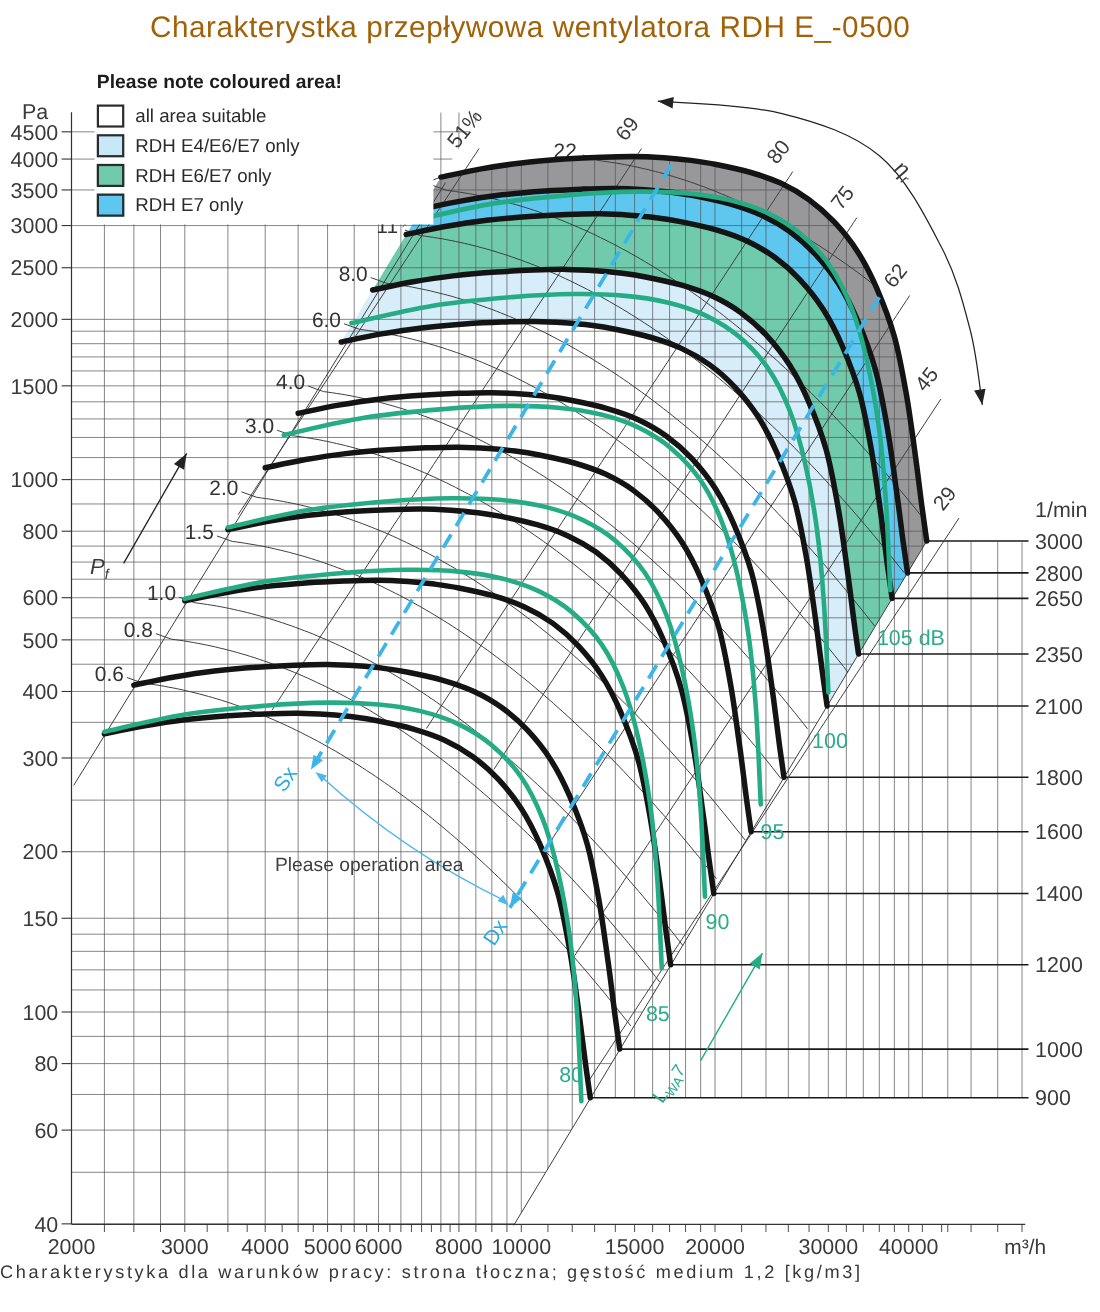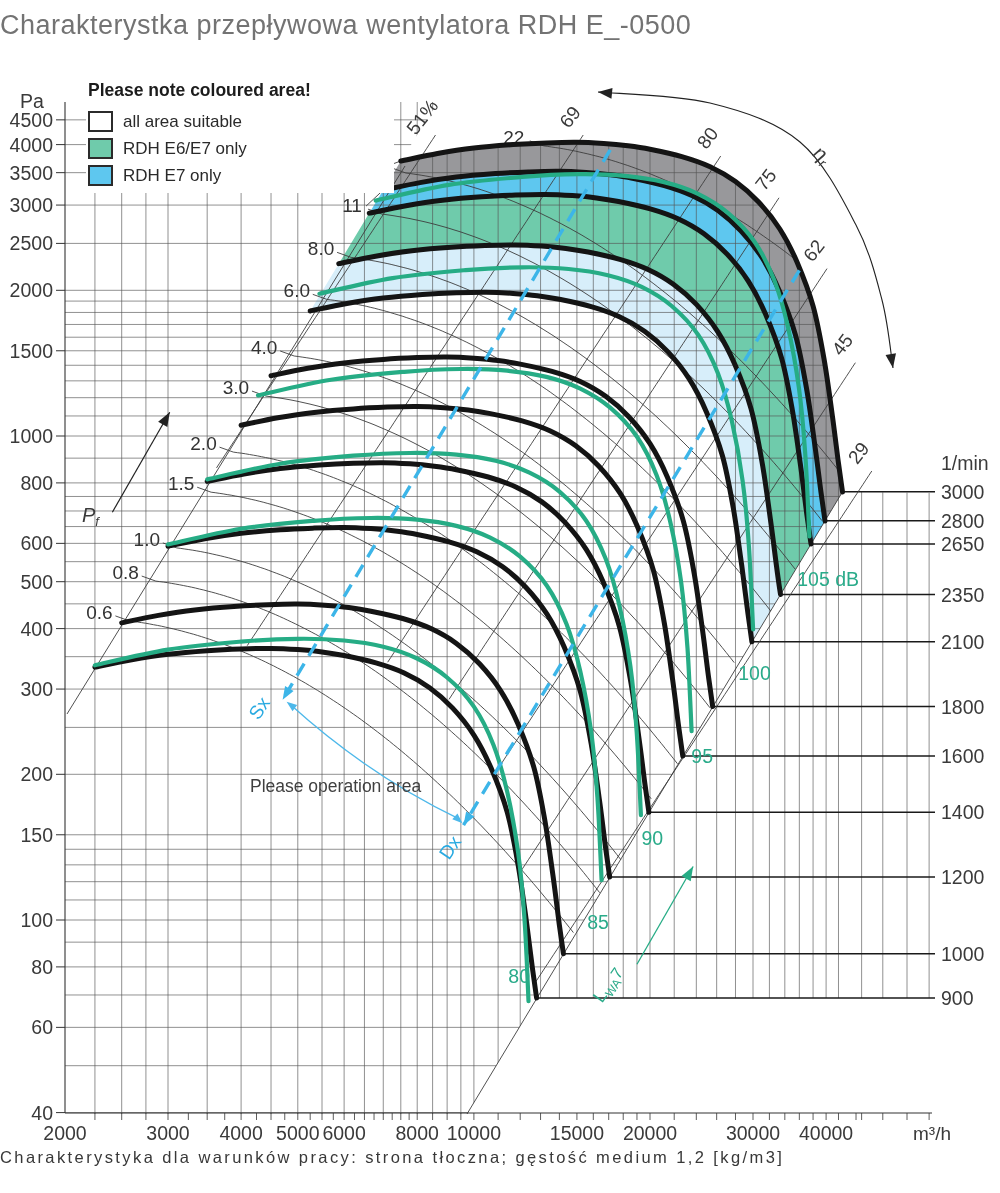--- a/index.html
+++ b/index.html
@@ -1,22 +1,22 @@
 <!DOCTYPE html>
 <html><head>
 <meta charset="utf-8">
 <style>
   html,body{margin:0;padding:0;background:#fff;}
   .page{position:relative;width:1000px;height:1193px;background:#fff;overflow:hidden;
         font-family:"Liberation Sans",sans-serif;color:#222;}
-  .title{position:absolute;left:0;top:10px;width:964px;
-         font-size:27px;color:#737373;letter-spacing:.5px;}
+  .title{position:absolute;left:0;top:10px;width:964px;text-align:center;
+         font-size:27px;color:#a16207;letter-spacing:.5px;}
   .chart-svg{position:absolute;left:0;top:0;}
   .legend{position:absolute;left:86px;top:62px;width:306px;background:#fff;padding:2px 0 4px 2px;}
-  .legend-title{font-size:17.5px;font-weight:bold;color:#1c1c1c;margin:16px 0 7px 0;}
+  .legend-title{font-size:17.5px;font-weight:bold;color:#1c1c1c;margin:0 0 7px 0;}
   .legend-row{display:flex;align-items:center;height:27px;}
   .swatch{width:25px;height:21px;border:2px solid #2b2b2b;box-sizing:border-box;margin-right:10px;flex:none;}
   .legend-label{font-size:17px;color:#2a2a2a;white-space:nowrap;}
   .normal-area{position:absolute;left:250px;top:776px;font-size:17.5px;color:#3f3f3f;white-space:nowrap;}
   .caption{position:absolute;left:0;top:1148px;width:1000px;text-align:left;
            font-size:16.5px;letter-spacing:2.4px;color:#383838;}
 </style>
 </head>
 <body>
 
@@ -377,20 +377,24 @@
       </g>
     </svg>
 
   <div class="legend">
     <div class="legend-title">Please note coloured area!</div>
     <div class="legend-row">
       <span class="swatch" style="background: rgb(255, 255, 255);"></span>
       <span class="legend-label">all area suitable</span>
     </div>
     <div class="legend-row">
+      <span class="swatch" style="background: rgb(201, 232, 247);"></span>
+      <span class="legend-label">RDH E4/E6/E7 only</span>
+    </div>
+    <div class="legend-row">
       <span class="swatch" style="background: rgb(111, 203, 171);"></span>
       <span class="legend-label">RDH E6/E7 only</span>
     </div>
     <div class="legend-row">
       <span class="swatch" style="background: rgb(94, 199, 239);"></span>
       <span class="legend-label">RDH E7 only</span>
     </div>
   </div>
 
   <div class="normal-area">Please operation area</div>

